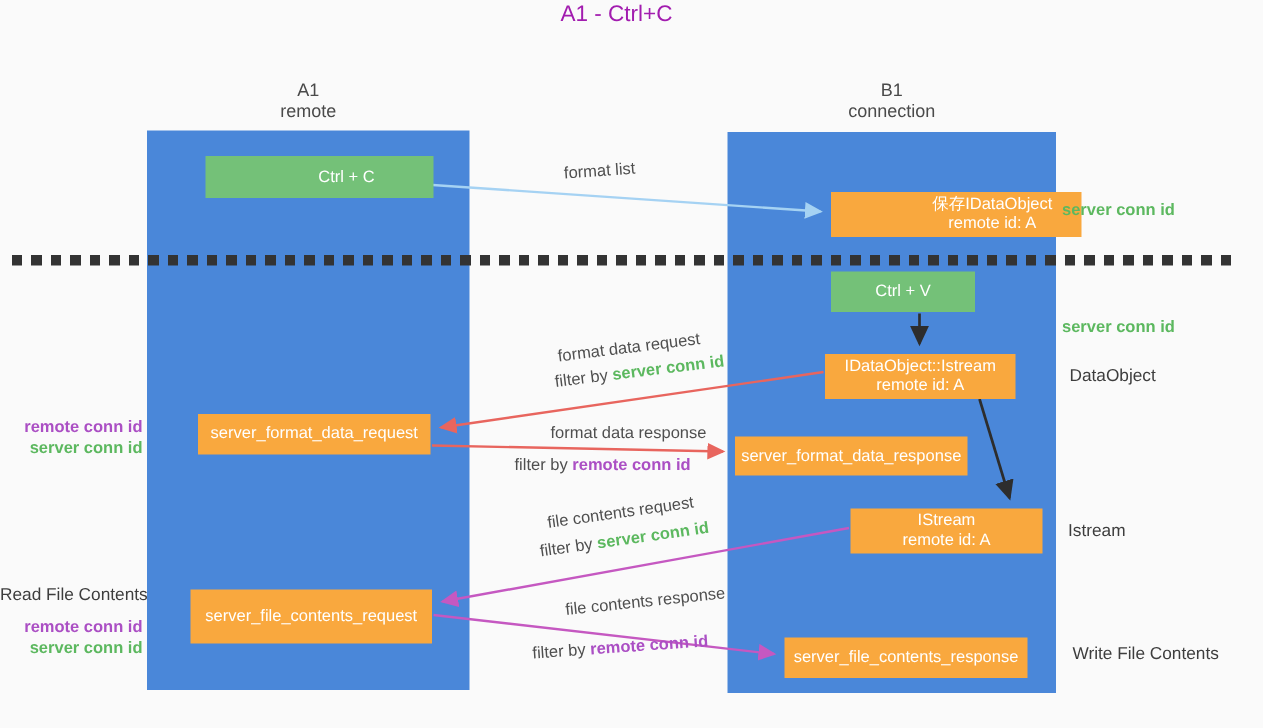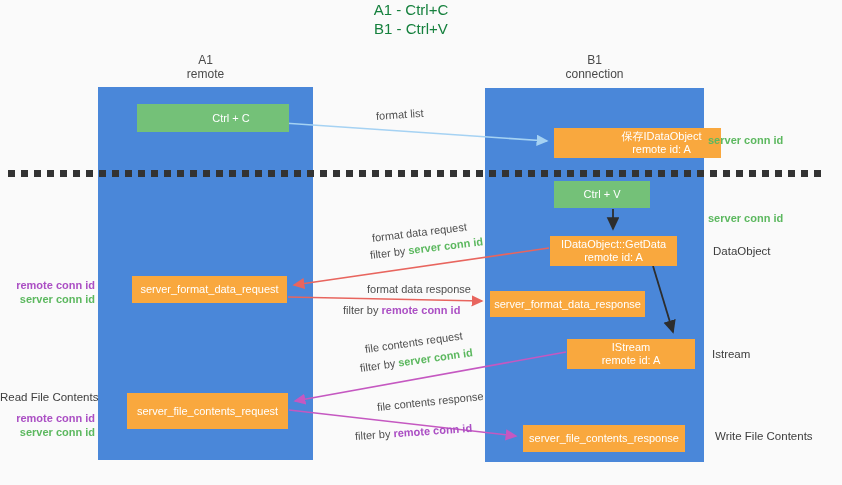--- a/index.html
+++ b/index.html
@@ -5,21 +5,21 @@
   html,body{margin:0;padding:0;background:#fafafa;}
   #canvas{
     position:relative;width:842px;height:485px;overflow:hidden;
     background:#fafafa;
     font-family:"Liberation Sans", sans-serif;
     -webkit-font-smoothing:antialiased;
   }
   .abs{position:absolute;}
   .title{
     left:0;top:8;width:822px;text-align:center;
-    font-size:15px;line-height:19px;color:#15803d;
+    font-size:15px;line-height:19px;color:#a21caf;
   }
   .lane{background:#4a87d9;}
   .lane-header{
     text-align:center;font-size:12px;line-height:14px;color:#4a4a4a;
   }
   .node{
     display:flex;flex-direction:column;align-items:center;justify-content:center;
     color:#ffffff;font-size:11px;line-height:13px;text-align:center;
     white-space:nowrap;
   }
@@ -43,21 +43,20 @@
   .conn-pair{text-align:right;font-size:11px;line-height:14px;font-weight:bold;white-space:nowrap;}
   svg{position:absolute;left:0;top:0;pointer-events:none;}
 </style>
 </head>
 <body>
 
 <div id="canvas">
 
   <div class="abs title">
     <div>A1 - Ctrl+C</div>
-    <div>B1 - Ctrl+V</div>
   </div>
 
   <div class="abs lane-header" style="left:98px;top:53px;width:215px;">
     <div>A1</div>
     <div>remote</div>
   </div>
   <div class="abs lane-header" style="left:485px;top:53px;width:219px;">
     <div>B1</div>
     <div>connection</div>
   </div>
@@ -98,21 +97,21 @@
   <div class="abs node orange" style="left:554px;top:128px;width:119px;height:30px;padding-left:48px;">
     <div>保存IDataObject</div>
     <div>remote id: A</div>
   </div>
 
   <div class="abs node green" style="left:554px;top:181px;width:96px;height:27px;">
     <div>Ctrl + V</div>
   </div>
 
   <div class="abs node orange" style="left:550px;top:236px;width:127px;height:30px;">
-    <div>IDataObject::GetData</div>
+    <div>IDataObject::Istream</div>
     <div>remote id: A</div>
   </div>
 
   <div class="abs node orange" style="left:132px;top:276px;width:155px;height:27px;">
     <div>server_format_data_request</div>
   </div>
 
   <div class="abs node orange" style="left:490px;top:291px;width:155px;height:26px;">
     <div>server_format_data_response</div>
   </div>

